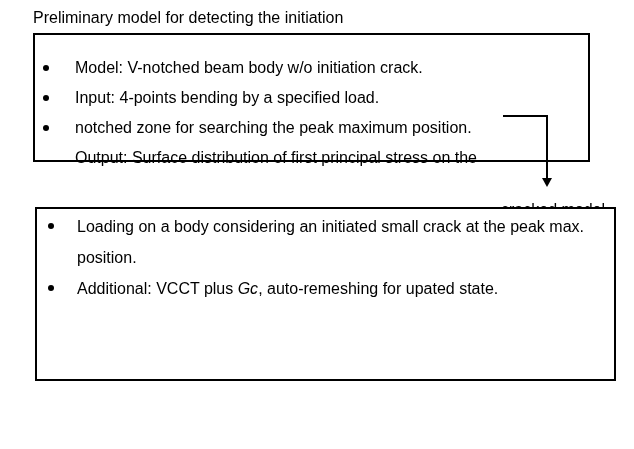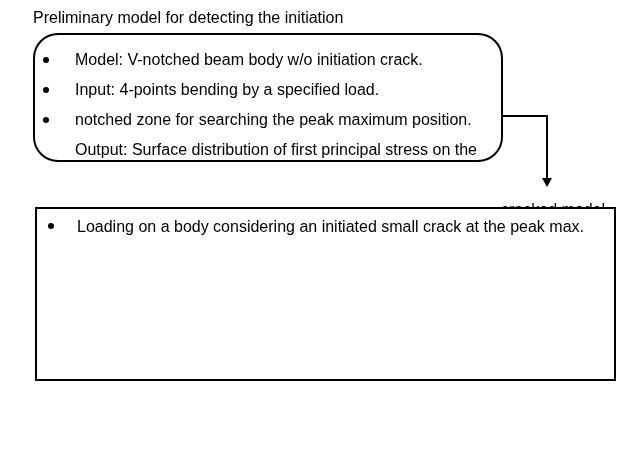--- a/index.html
+++ b/index.html
@@ -14,21 +14,21 @@
   .title{
     position:absolute;left:33px;top:8px;
     font-size:16px;line-height:20px;white-space:nowrap;
   }
   .box{
     position:absolute;
     border:2px solid #000000;
     box-sizing:border-box;
     background:#ffffff;
   }
-  .box1{left:33px;top:33px;width:470px;height:129px;padding-top:10px;border-radius:25px;}
+  .box1{left:33px;top:33px;width:557px;height:129px;padding-top:18px;}
   .box2{left:35px;top:207px;width:581px;height:174px;padding-top:2px;}
   .item{position:relative;padding-left:40px;}
   .dot{
     position:absolute;top:12px;
     width:6px;height:6px;border-radius:50%;
     background:#000000;
   }
   .box1 .dot{left:8px;}
   .box2 .dot{left:11px;}
   .ln{display:block;white-space:nowrap;font-size:16px;line-height:30px;}
@@ -72,16 +72,21 @@
 
   <div class="hline"></div>
   <div class="vline"></div>
   <div class="arrowhead"></div>
   <div class="clabel">cracked model</div>
 
   <div class="box box2">
     <div class="item">
       <span class="dot"></span>
       <span class="ln">Loading on a body considering an initiated small crack at the peak max.</span>
+      <span class="ln">position.</span>
+    </div>
+    <div class="item">
+      <span class="dot"></span>
+      <span class="ln"><span>Additional: VCCT plus </span><i>Gc</i><span>, auto-remeshing for upated state.</span></span>
     </div>
   </div>
 
 </div>
 
 </body></html>

